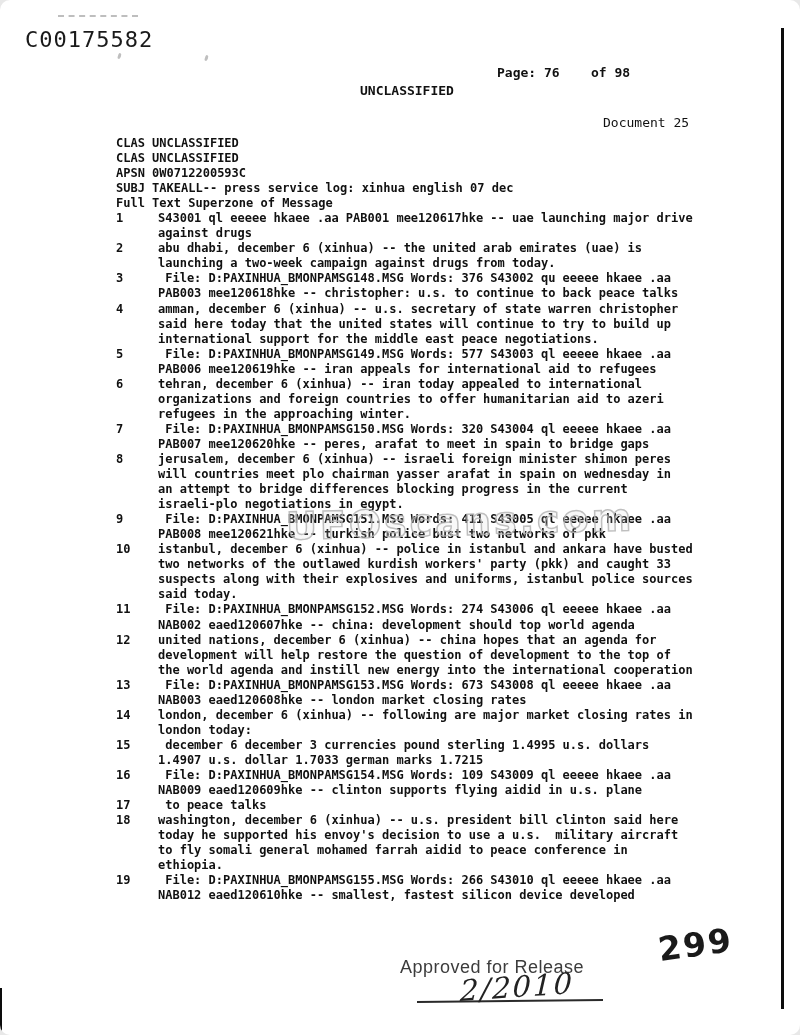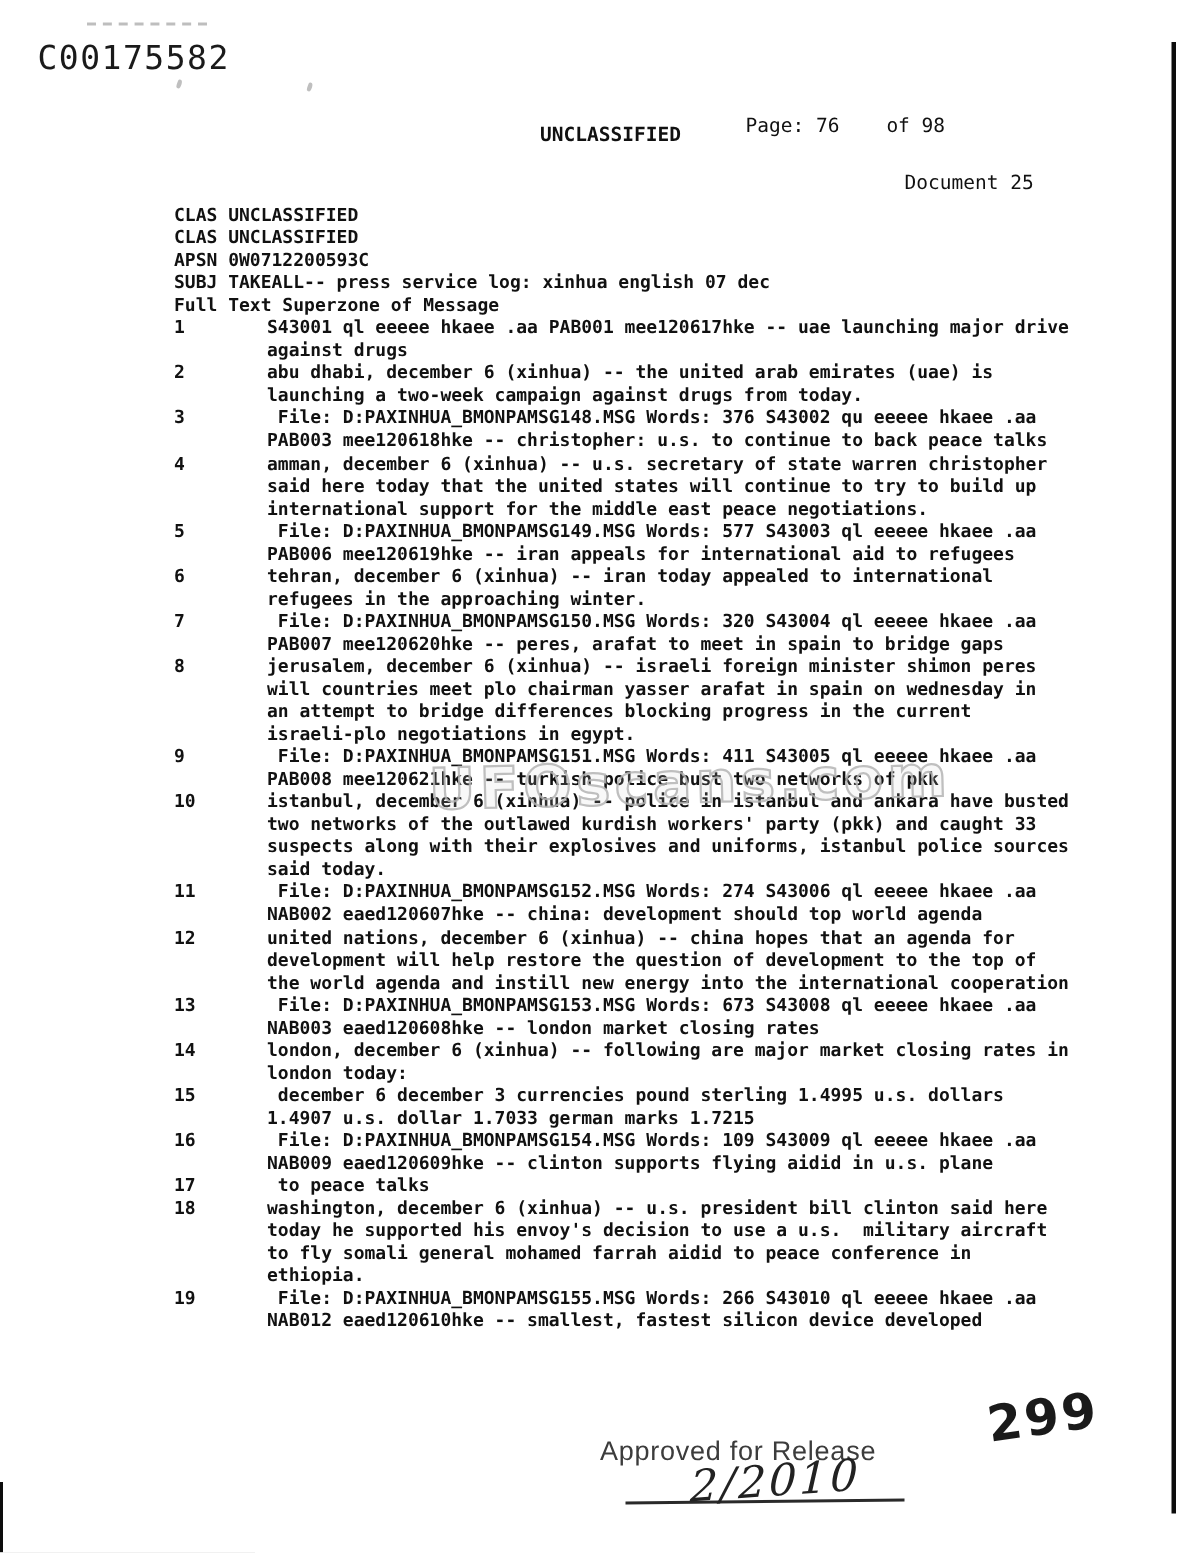--- a/index.html
+++ b/index.html
@@ -3,42 +3,43 @@
 <meta charset="utf-8">
 <style>
   html,body{margin:0;padding:0;background:#e8e8e8;}
   .page{
     position:relative;
     width:800px;height:1035px;
     background:#ffffff;
     overflow:hidden;
     font-family:"DejaVu Sans Mono","Liberation Mono",monospace;
     color:#111;
+    border-radius:10px;
   }
   
   .right-border{position:absolute;left:781px;top:28px;width:3px;height:981px;background:#0c0c0c;}
   .left-edge-line{position:absolute;left:0;top:988px;width:2px;height:47px;background:#0c0c0c;}
   .dash-top{position:absolute;left:58px;top:15px;width:80px;height:0;border-top:2px dashed #a9a9a9;opacity:.75;}
   .speck{position:absolute;width:3px;height:6px;background:#8a8a8a;opacity:.55;border-radius:40% 60% 60% 40%;transform:rotate(18deg);}
   .speck.s1{left:118px;top:53px;}
   .speck.s2{left:205px;top:55px;}
   
   .doc-id{position:absolute;left:25px;top:27px;font-size:22px;font-weight:400;letter-spacing:1px;color:#1a1a1a;}
-  .page-line{position:absolute;left:497px;top:65px;font-size:13px;font-weight:400;white-space:pre;margin-top:12px;}
+  .page-line{position:absolute;left:497px;top:65px;font-size:13px;font-weight:700;white-space:pre;}
   .classification{position:absolute;left:360px;top:83px;font-size:13px;font-weight:700;}
   .doc-label{position:absolute;left:603px;top:115px;font-size:13px;font-weight:400;}
   
   .body{
     position:absolute;left:116px;top:136px;width:664px;
     font-size:12px;line-height:15.05px;font-weight:700;
   }
   .hline{white-space:pre;}
   .item{position:relative;}
   .num{position:absolute;left:0;top:0;}
-  .entry-lines{margin-left:62px;}
+  .entry-lines{margin-left:42px;}
   .line{white-space:pre;}
   
   .watermark{
     position:absolute;left:286px;top:500px;
     font-family:"DejaVu Sans","Liberation Sans",sans-serif;
     font-size:38px;font-weight:700;letter-spacing:3px;
     color:rgba(210,210,210,0.18);
     -webkit-text-stroke:1.5px #b5b5b5;
     transform:rotate(-1.5deg);
     opacity:.85;
@@ -119,20 +120,21 @@
         <span class="num">5</span>
         <div class="entry-lines">
           <div class="line"> File: D:PAXINHUA_BMONPAMSG149.MSG Words: 577 S43003 ql eeeee hkaee .aa</div>
           <div class="line">PAB006 mee120619hke -- iran appeals for international aid to refugees</div>
         </div>
       </div>
       <div class="item">
         <span class="num">6</span>
         <div class="entry-lines">
           <div class="line">tehran, december 6 (xinhua) -- iran today appealed to international</div>
+          <div class="line">organizations and foreign countries to offer humanitarian aid to azeri</div>
           <div class="line">refugees in the approaching winter.</div>
         </div>
       </div>
       <div class="item">
         <span class="num">7</span>
         <div class="entry-lines">
           <div class="line"> File: D:PAXINHUA_BMONPAMSG150.MSG Words: 320 S43004 ql eeeee hkaee .aa</div>
           <div class="line">PAB007 mee120620hke -- peres, arafat to meet in spain to bridge gaps</div>
         </div>
       </div>

